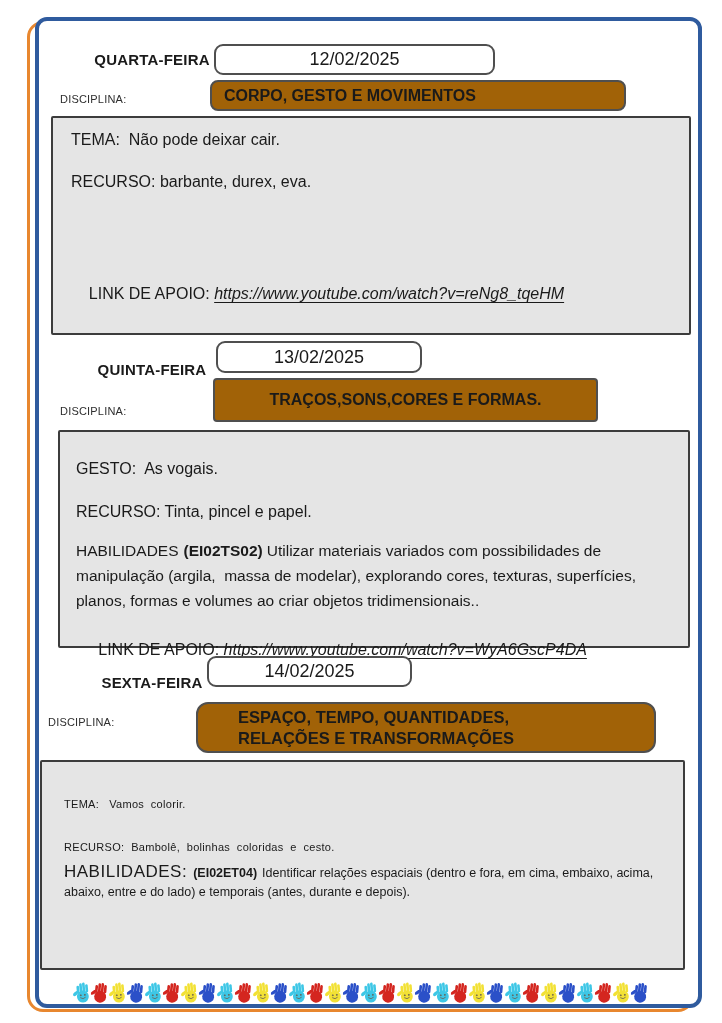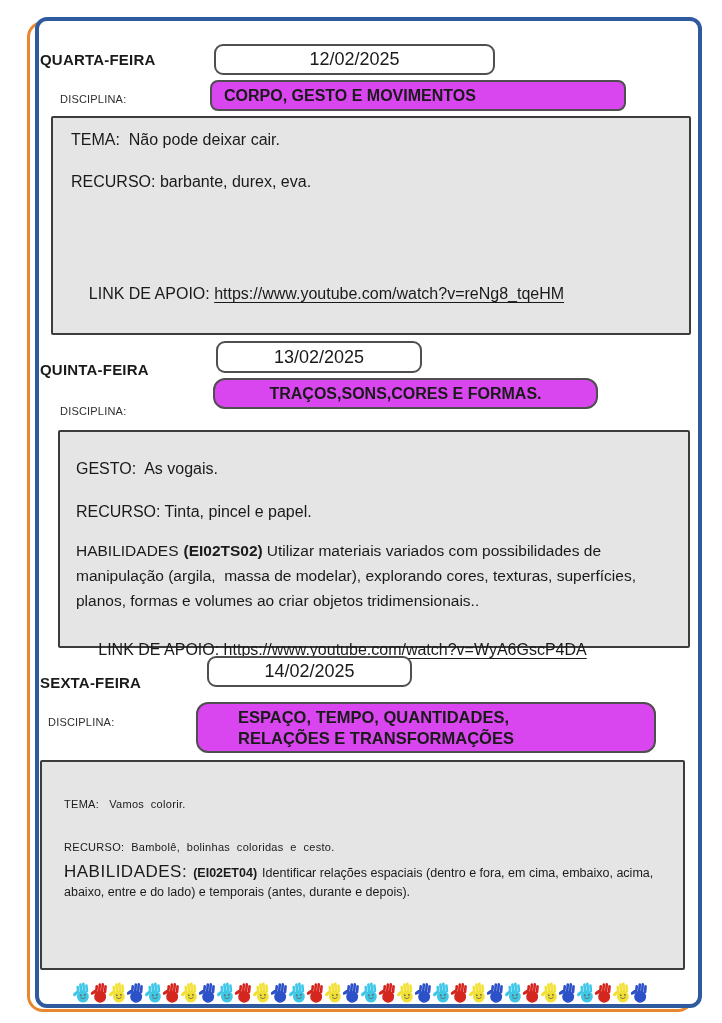--- a/index.html
+++ b/index.html
@@ -15,45 +15,45 @@
     border:3px solid #E8872F;border-radius:16px;z-index:0;
     box-sizing:border-box;background:transparent;
   }
   .page-frame{
     left:35px;top:17px;width:667px;height:991px;
     border:4px solid #2F5B9E;border-radius:12px;z-index:1;
     box-sizing:border-box;background:#ffffff;
   }
   .content{z-index:2;}
   
-  .day-label{font-weight:bold;font-size:15px;text-align:left;width:160px;letter-spacing:.2px;}
+  .day-label{font-weight:bold;font-size:15px;text-align:center;width:160px;letter-spacing:.2px;margin-left:32px;}
   .date-box{
     border:2px solid #4f4f4f;border-radius:9px;background:#fff;
     display:flex;align-items:center;justify-content:center;
     font-size:18px;box-sizing:border-box;
   }
   .disc-label{font-size:11px;color:#2e2e2e;text-align:left;width:145px;letter-spacing:.2px;}
   .disc-box{
-    border:2px solid #4f4f4f;border-radius:10px;background:#d946ef;
+    border:2px solid #4f4f4f;border-radius:10px;background:#a16207;
     display:flex;flex-direction:column;justify-content:center;
     font-weight:bold;font-size:16px;box-sizing:border-box;
   }
   .lesson-box{
     border:2px solid #3c3c3c;background:#e5e5e5;box-sizing:border-box;border-radius:2px;
   }
   .line{white-space:pre-wrap;font-size:16px;line-height:20px;}
   .big{font-size:11px;letter-spacing:.3px;margin-top:20px;}
   .hab-label{font-size:16px;}
   .hab-label-big{font-size:17px;letter-spacing:.5px;}
   .hab-code{font-weight:bold;font-size:12.5px;margin:0 5px 0 6px;}
   .hab-code-md{font-weight:bold;font-size:15.5px;margin:0 4px 0 5px;}
   .hab-small{font-size:12.5px;line-height:17px;}
   .hab-md{font-size:15.5px;}
   .hab-par{line-height:25px;}
-  .link-url{text-decoration:underline;text-underline-offset:3px;cursor:pointer;}
+  .link-url{text-decoration:underline;text-underline-offset:3px;cursor:pointer;font-style:italic;}
   .hands{display:flex;align-items:flex-end;justify-content:center;gap:0;}
   .hands svg{display:block;}
   .hands .h:nth-child(even){transform:rotate(5deg);}
   .hands .h:nth-child(odd){transform:rotate(-5deg);}
 </style>
 </head>
 <body>
 
 <div class="abs accent-frame"></div>
 <div class="abs page-frame"></div>
@@ -72,21 +72,21 @@
   <div class="abs line" style="left:18px;top:54px;">RECURSO: barbante, durex, eva.</div>
   <div class="abs line" style="left:18px;top:146px;">
     <span>LINK DE APOIO: </span><span class="link-url" style="color: rgb(26, 26, 26);">https://www.youtube.com/watch?v=reNg8_tqeHM</span>
   </div>
 </div>
 
 <div class="abs content date-box" style="left:216px;top:341px;width:206px;height:32px;">
   <span>13/02/2025</span>
 </div>
 <div class="abs content day-label" style="left:40px;top:361px;">QUINTA-FEIRA</div>
-<div class="abs content disc-box" style="left:213px;top:378px;width:385px;height:31px;align-items:center;border-radius:12px;">
+<div class="abs content disc-box" style="left:213px;top:378px;width:385px;height:44px;align-items:center;border-radius:4px;">
   <span>TRAÇOS,SONS,CORES E FORMAS.</span>
 </div>
 <div class="abs content disc-label" style="left:60px;top:405px;">DISCIPLINA:</div>
 
 <div class="abs content lesson-box" style="left:58px;top:430px;width:632px;height:218px;">
   <div class="abs line" style="left:16px;top:27px;">GESTO:  As vogais.</div>
   <div class="abs line" style="left:16px;top:70px;">RECURSO: Tinta, pincel e papel.</div>
   <div class="abs hab-par" style="left:16px;top:106px;width:592px;">
     <span class="hab-md">HABILIDADES</span><span class="hab-code-md">(EI02TS02)</span><span class="hab-md" style="white-space:pre-wrap;">Utilizar materiais variados com possibilidades de manipulação (argila,  massa de modelar), explorando cores, texturas, superfícies, planos, formas e volumes ao criar objetos tridimensionais..</span>
   </div>

